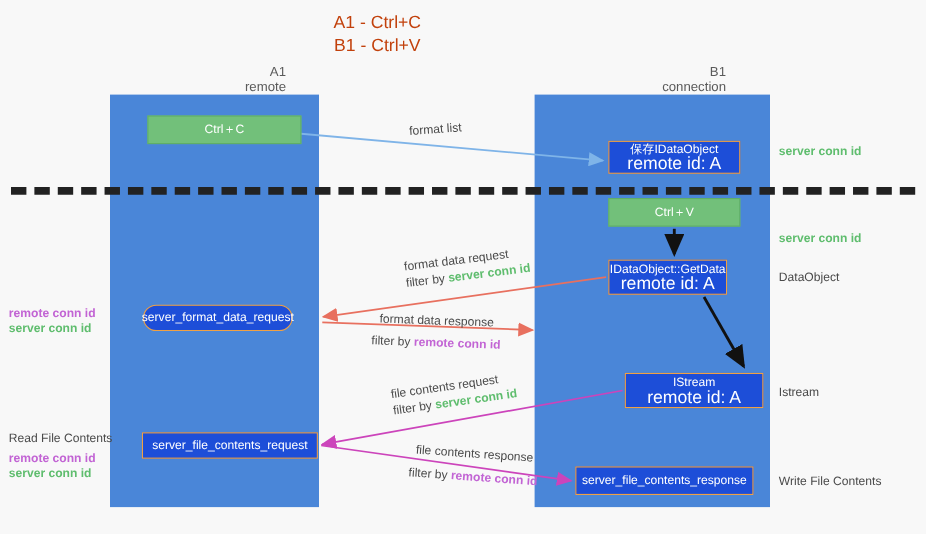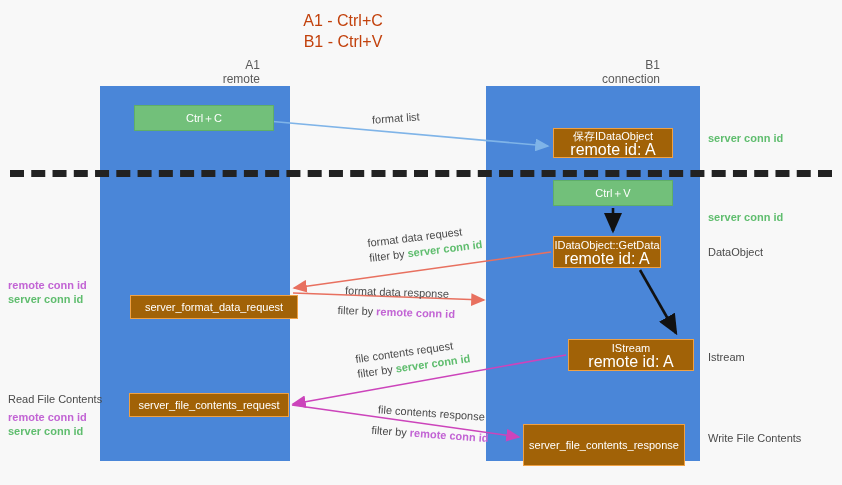--- a/index.html
+++ b/index.html
@@ -39,32 +39,32 @@
 
   
   .box{
     box-sizing:border-box;
     display:flex;flex-direction:column;
     align-items:center;justify-content:center;
     color:#ffffff;font-size:11px;line-height:13px;
     text-align:center;padding:2px 4px;
   }
   .box.green{background:#72c07a;border:1px solid #5fae68;}
-  .box.orange{background:#a16207;border:1px solid #f0a144;}
+  .box.orange{background:#1d4ed8;border:1px solid #f0a144;}
   .box .l2{font-size:16px;}
 
   #box-ctrlc{left:134px;top:105px;width:140px;height:26px;}
   #box-save-ido{left:553px;top:128px;width:120px;height:30px;}
   #box-ctrlv{left:553px;top:180px;width:120px;height:26px;}
   #box-getdata{left:553px;top:236px;width:108px;height:32px;}
   #box-istream{left:568px;top:339px;width:126px;height:32px;}
-  #box-fmt-req{left:130px;top:295px;width:168px;height:24px;}
+  #box-fmt-req{left:130px;top:277px;width:136px;height:24px;border-radius:12px;}
   #box-fmt-resp{left:488px;top:288px;width:158px;height:24px;}
   #box-file-req{left:129px;top:393px;width:160px;height:24px;}
-  #box-file-resp{left:523px;top:424px;width:162px;height:42px;}
+  #box-file-resp{left:523px;top:424px;width:162px;height:26px;}
 
   
   .side{font-size:11px;color:#4a4a4a;line-height:14px;}
   .green-t{color:#5fbd6e;font-weight:bold;}
   .purple-t{color:#c264d4;font-weight:bold;}
   .conn{font-size:11px;line-height:14px;font-weight:bold;}
 
   #lbl-server-1{left:708px;top:131px;}
   #lbl-server-2{left:708px;top:210px;}
   #lbl-dataobject{left:708px;top:245px;}

